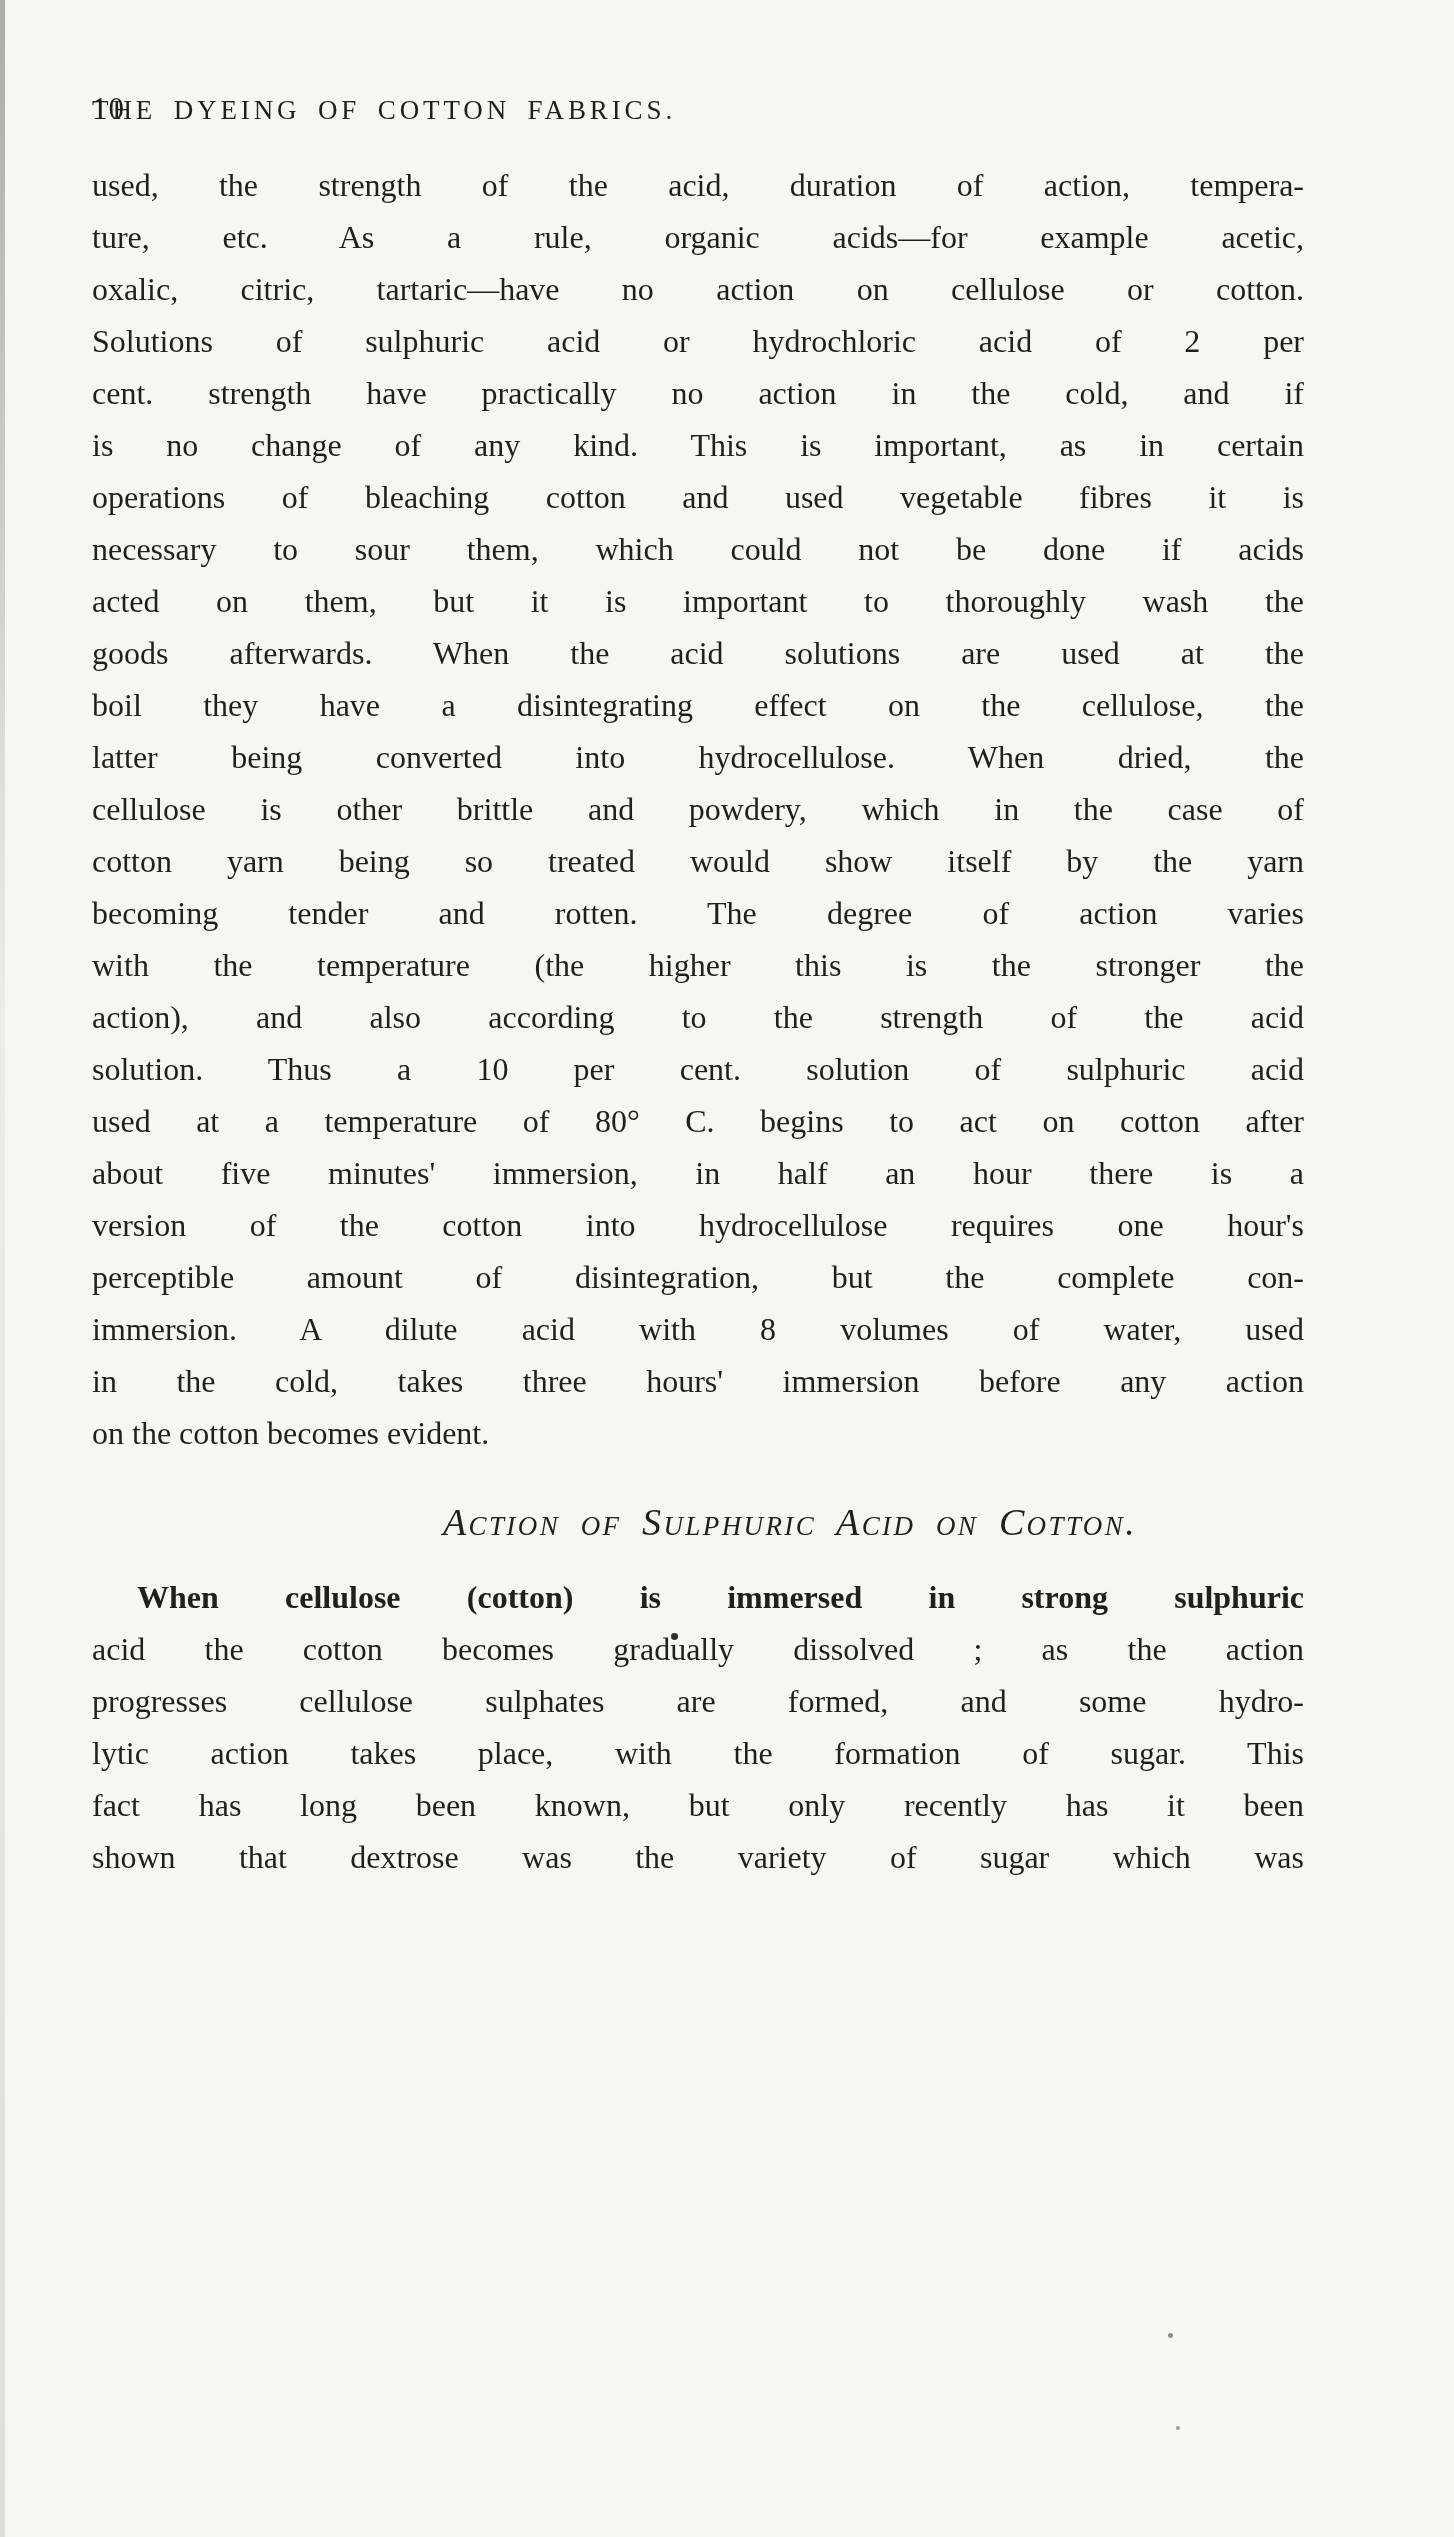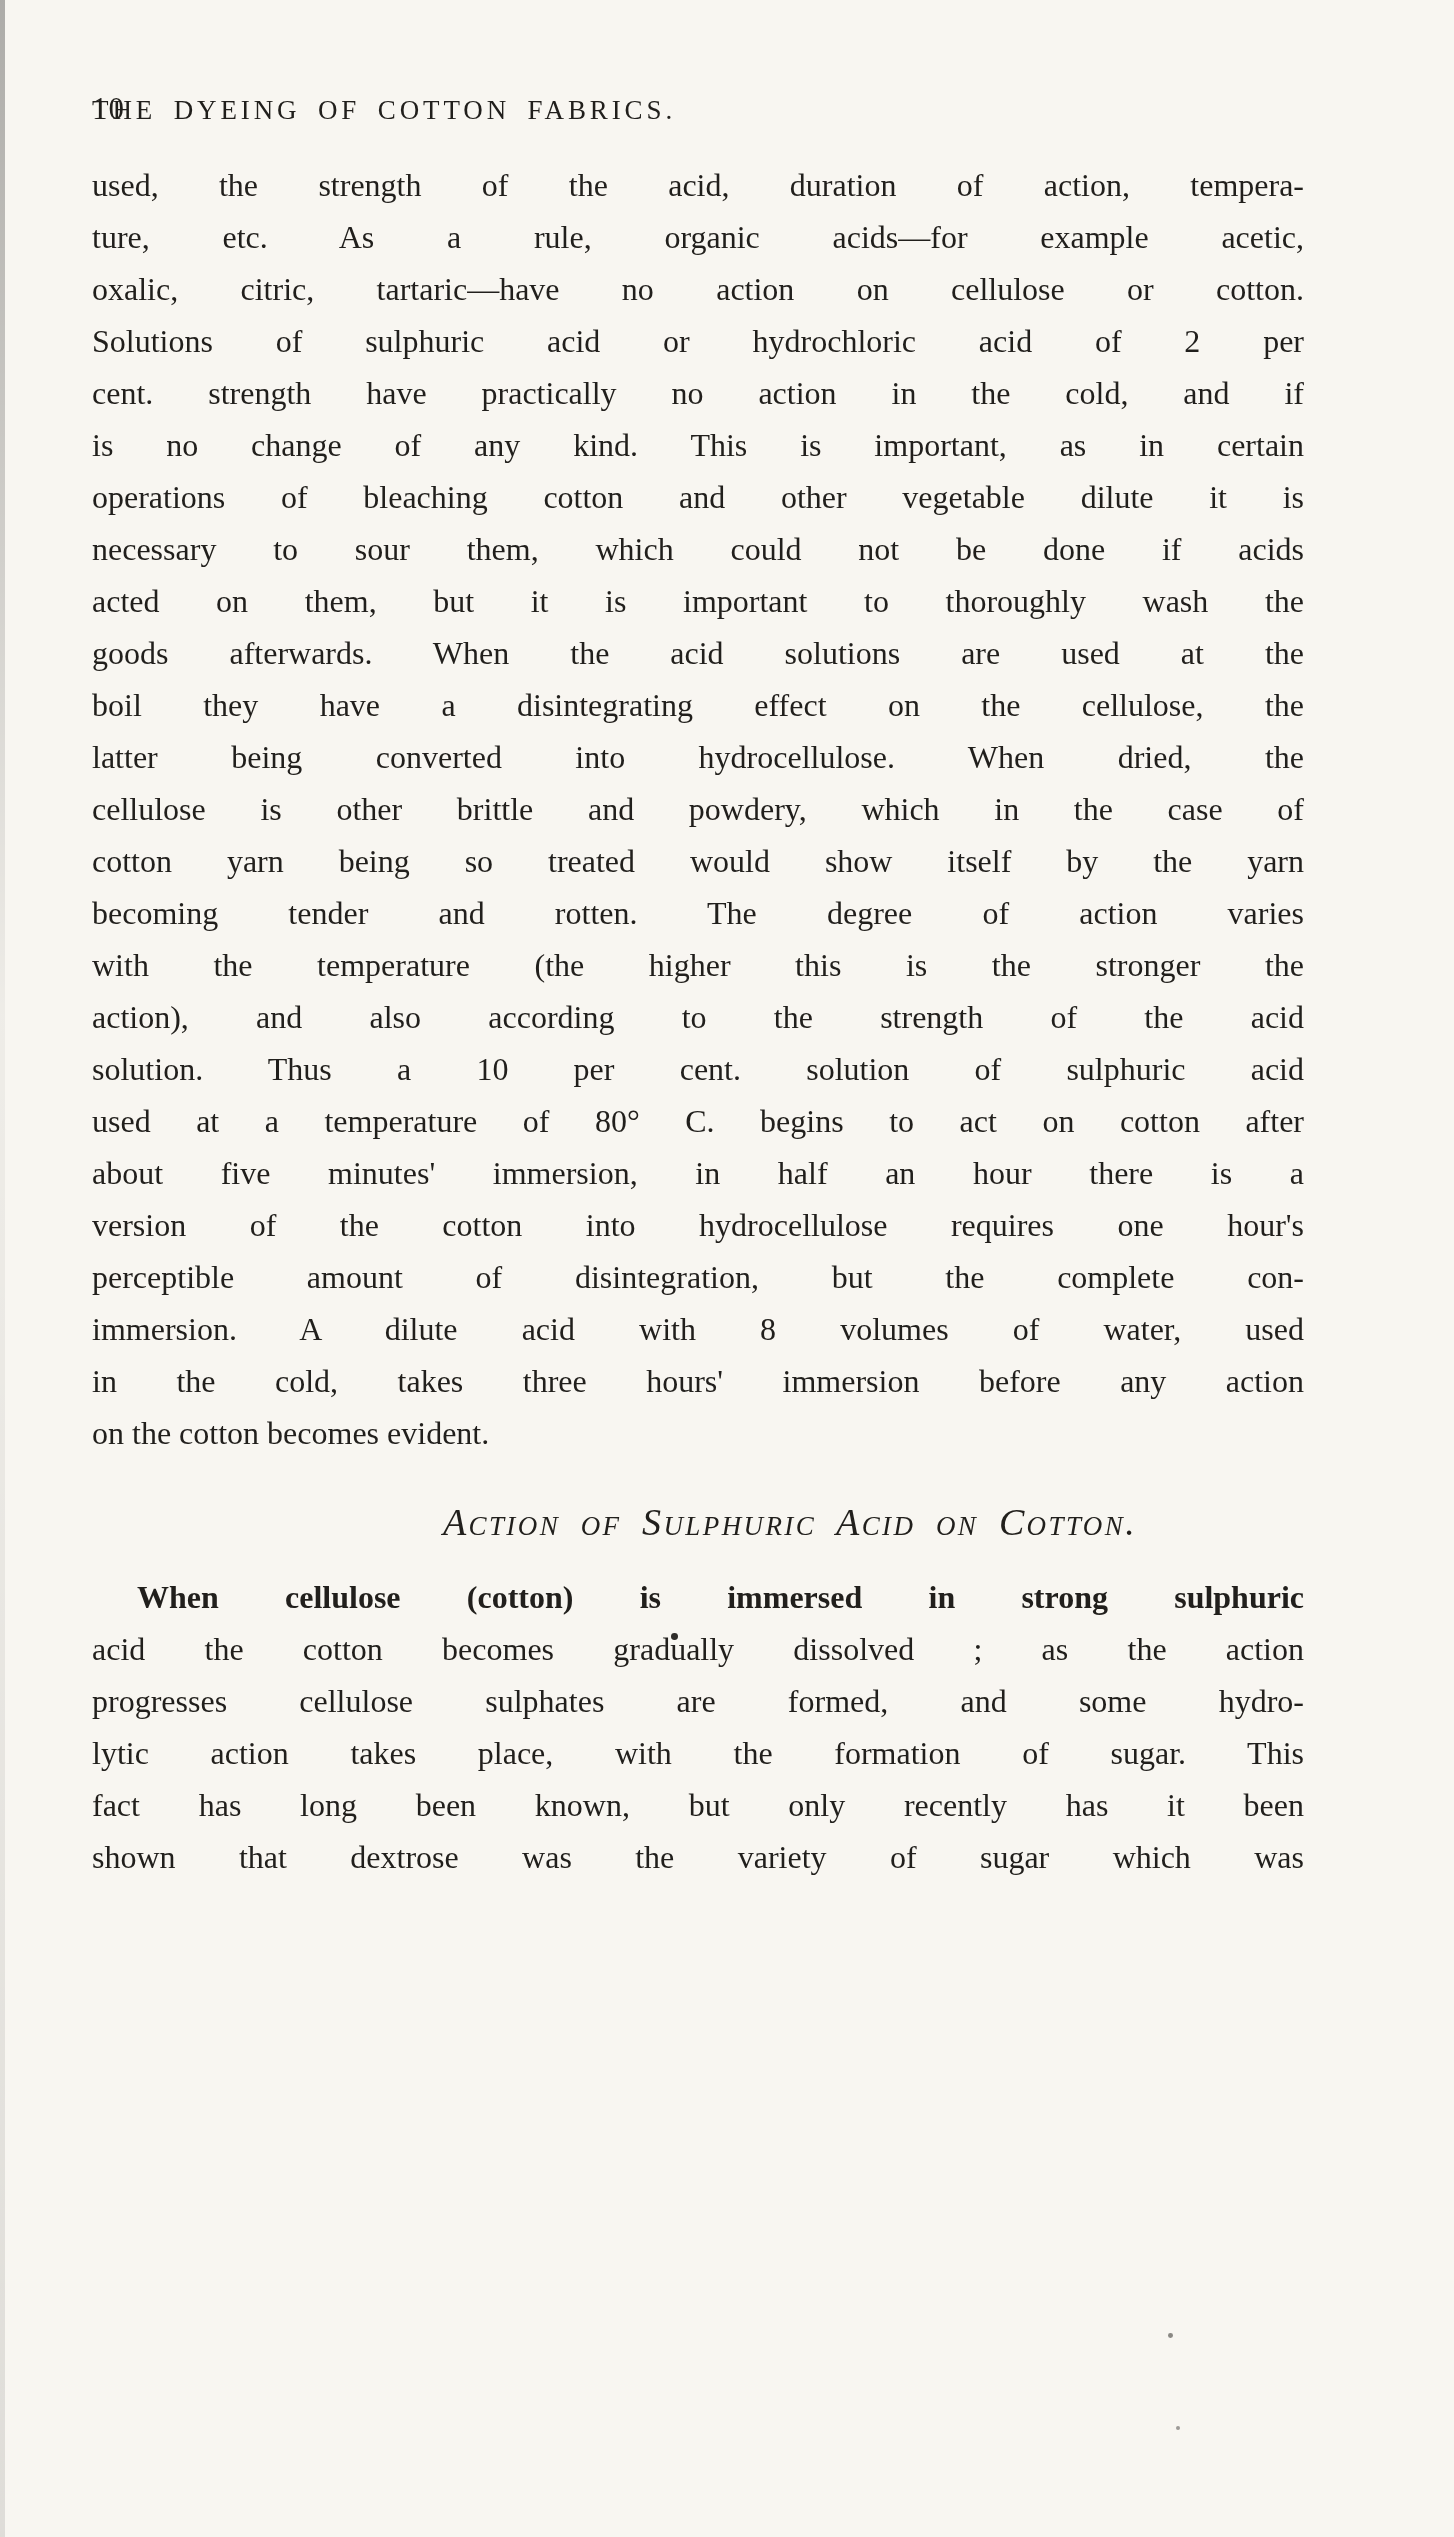--- a/index.html
+++ b/index.html
@@ -116,21 +116,21 @@
 
   <main class="text-block">
 
     <div class="para">
         <div class="line">used, the strength of the acid, duration of action, tempera-</div>
         <div class="line">ture, etc. As a rule, organic acids—for example acetic,</div>
         <div class="line">oxalic, citric, tartaric—have no action on cellulose or cotton.</div>
         <div class="line">Solutions of sulphuric acid or hydrochloric acid of 2 per</div>
         <div class="line">cent. strength have practically no action in the cold, and if</div>
         <div class="line">is no change of any kind. This is important, as in certain</div>
-        <div class="line">operations of bleaching cotton and other vegetable dilute it is</div>
+        <div class="line">operations of bleaching cotton and used vegetable fibres it is</div>
         <div class="line">necessary to sour them, which could not be done if acids</div>
         <div class="line">acted on them, but it is important to thoroughly wash the</div>
         <div class="line">goods afterwards. When the acid solutions are used at the</div>
         <div class="line">boil they have a disintegrating effect on the cellulose, the</div>
         <div class="line">latter being converted into hydrocellulose. When dried, the</div>
         <div class="line">cellulose is other brittle and powdery, which in the case of</div>
         <div class="line">cotton yarn being so treated would show itself by the yarn</div>
         <div class="line">becoming tender and rotten. The degree of action varies</div>
         <div class="line">with the temperature (the higher this is the stronger the</div>
         <div class="line">action), and also according to the strength of the acid</div>

